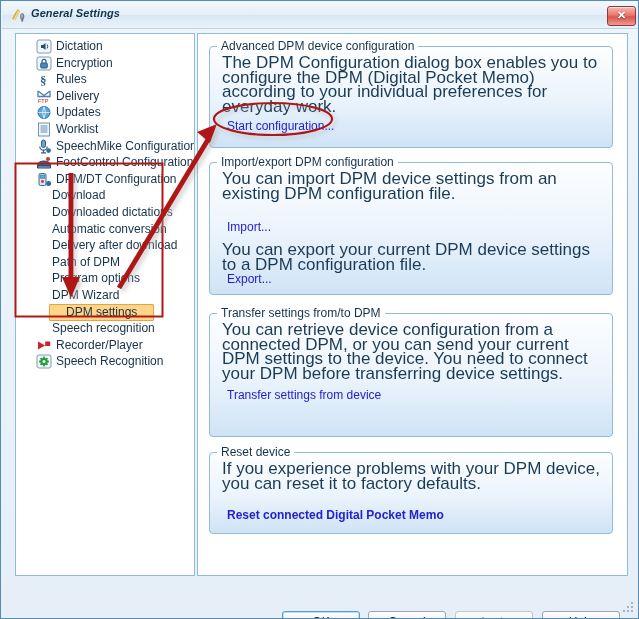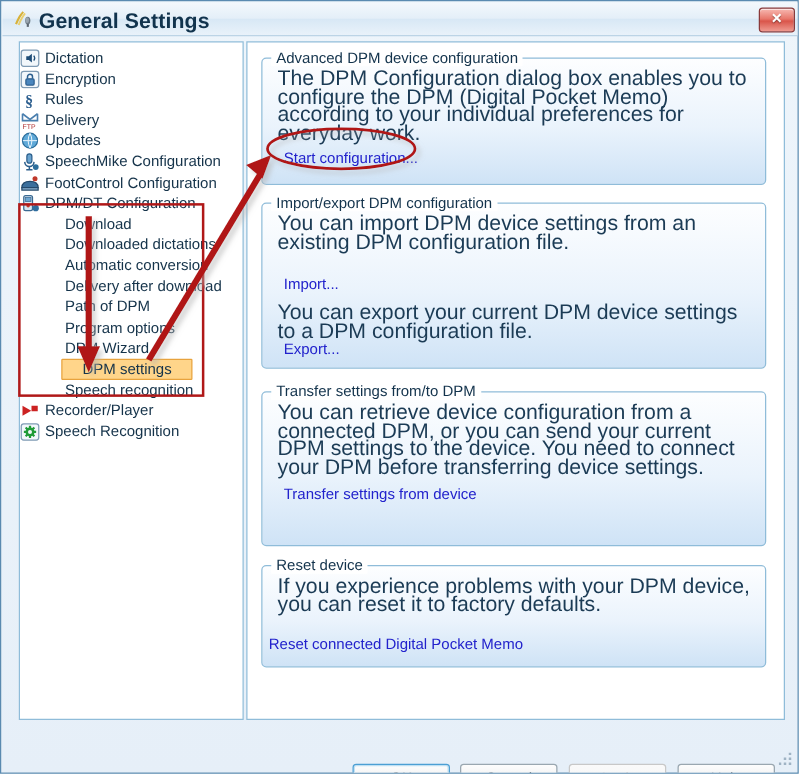--- a/index.html
+++ b/index.html
@@ -21,23 +21,24 @@
   #titlebar{
     position:absolute;left:1px;top:1px;width:637px;height:26px;
     background:linear-gradient(to bottom,#f3f8fc 0%,#e4eff8 48%,#d8e8f5 52%,#e9f2fa 100%);
     border-bottom:1px solid #bcd4e6;
   }
   #title-icon{
     position:absolute;left:8px;top:5px;width:16px;height:16px;
   }
   #title-text{
     position:absolute;left:29px;top:5px;
-    font-size:17px;color:#11334d;font-weight:bold;
+    font-size:11px;color:#11334d;font-weight:bold;
     letter-spacing:.1px;
     white-space:nowrap;
+    font-style:italic;
   }
   #close-btn{
     position:absolute;left:605px;top:4px;width:27px;height:18px;
     border:1px solid #8a3a3a;border-radius:3px;
     background:linear-gradient(to bottom,#f7b9b2 0%,#e8776b 45%,#d9554a 55%,#ef9a90 100%);
     box-shadow:inset 0 1px 0 rgba(255,255,255,.6);
     cursor:pointer;
   }
   #close-btn .x{
     position:absolute;left:0;top:0;width:27px;height:18px;
@@ -54,21 +55,21 @@
   
   #tree-panel{
     position:absolute;left:10px;top:4px;width:178px;height:541px;
     background:#ffffff;
     border:1px solid #8fbcd9;
     overflow:hidden;
   }
   .tree-item{
     position:relative;height:16.6px;line-height:16.6px;
     font-size:12px;color:#15334a;white-space:nowrap;
-    padding-left:0;
+    padding-left:20px;
   }
   .tree-item .tlabel{display:inline-block;vertical-align:top;}
   .tree-icon{
     display:inline-block;width:16px;height:15px;vertical-align:top;
     margin-right:4px;position:relative;top:1px;
   }
   .child{padding-left:36px;}
   .child.sel .tlabel{
     background:#ffd58a;
     border:1px solid #e8a33d;
@@ -181,20 +182,26 @@
           <div class="tree-item"><span class="tree-icon"><svg width="16" height="15" viewBox="0 0 16 15">
                 <path d="M2 2 L8 6.5 L14 2" stroke="#4a7fae" stroke-width="1.3" fill="none"></path>
                 <path d="M2 2 L2 7.5 L14 7.5 L14 2" stroke="#4a7fae" stroke-width="1.3" fill="none"></path>
                 <text x="2" y="14" font-family="Liberation Sans, sans-serif" font-size="5.5" fill="#b03030">FTP</text>
               </svg></span><span class="tlabel">Delivery</span></div>
           <div class="tree-item"><span class="tree-icon"><svg width="16" height="15" viewBox="0 0 16 15">
                 <circle cx="8" cy="7.5" r="6" fill="#5fa9d8" stroke="#2c6e9c"></circle>
                 <path d="M2.3 7.5 H13.7 M8 1.6 q3 5.9 0 11.8 M8 1.6 q-3 5.9 0 11.8" stroke="#e8f4fc" fill="none" stroke-width=".8"></path>
               </svg></span><span class="tlabel">Updates</span></div>
           <div class="tree-item"><span class="tree-icon"><svg width="16" height="15" viewBox="0 0 16 15">
+                <rect x="2.5" y="1" width="11" height="13" fill="#f4f9fd" stroke="#6c91b2"></rect>
+                <g stroke="#5c8cb5" stroke-width="1">
+                  <path d="M4.5 4 H11.5 M4.5 6 H11.5 M4.5 8 H11.5 M4.5 10 H11.5"></path>
+                </g>
+              </svg></span><span class="tlabel">Worklist</span></div>
+          <div class="tree-item"><span class="tree-icon"><svg width="16" height="15" viewBox="0 0 16 15">
                 <rect x="5.5" y="1" width="4" height="7.5" rx="2" fill="#6ba4cf" stroke="#2c5f8c"></rect>
                 <path d="M3.8 7.5 a3.7 3.7 0 0 0 7.4 0" stroke="#2c5f8c" fill="none" stroke-width="1.2"></path>
                 <path d="M7.5 11 V13.5 M5 13.8 H10" stroke="#2c5f8c" stroke-width="1.2"></path>
                 <circle cx="12.6" cy="11.6" r="2.3" fill="#2c6e9c"></circle>
               </svg></span><span class="tlabel">SpeechMike Configuration</span></div>
           <div class="tree-item"><span class="tree-icon"><svg width="16" height="15" viewBox="0 0 16 15">
                 <path d="M1.5 11 q0-5 6.5-5 q6.5 0 6.5 5 z" fill="#3b6f9c" stroke="#24496b"></path>
                 <path d="M1.5 11 h13 v2 h-13 z" fill="#8fb4d2" stroke="#24496b"></path>
                 <circle cx="12" cy="4" r="2" fill="#c0392b"></circle>
               </svg></span><span class="tlabel">FootControl Configuration</span></div>
@@ -251,21 +258,21 @@
 
       <div class="groupbox" style="left:11px;top:279px;width:404px;height:124px;">
         <span class="gb-title">Transfer settings from/to DPM</span>
         <div class="gb-body">You can retrieve device configuration from a connected DPM, or you can send your current DPM settings to the device. You need to connect your DPM before transferring device settings.</div>
         <span class="link" style="left:17px;top:74px;">Transfer settings from device</span>
       </div>
 
       <div class="groupbox" style="left:11px;top:418px;width:404px;height:82px;">
         <span class="gb-title">Reset device</span>
         <div class="gb-body">If you experience problems with your DPM device, you can reset it to factory defaults.</div>
-        <span class="link" style="left:5px;top:55px;">Reset connected Digital Pocket Memo</span>
+        <span class="link" style="left:17px;top:55px;font-weight:bold;">Reset connected Digital Pocket Memo</span>
       </div>
 
     </div>
 
     <div class="btn default" style="left:277px;">OK</div>
     <div class="btn" style="left:363px;">Cancel</div>
     <div class="btn disabled" style="left:450px;">Apply</div>
     <div class="btn" style="left:537px;">Help</div>
   </div>
 

